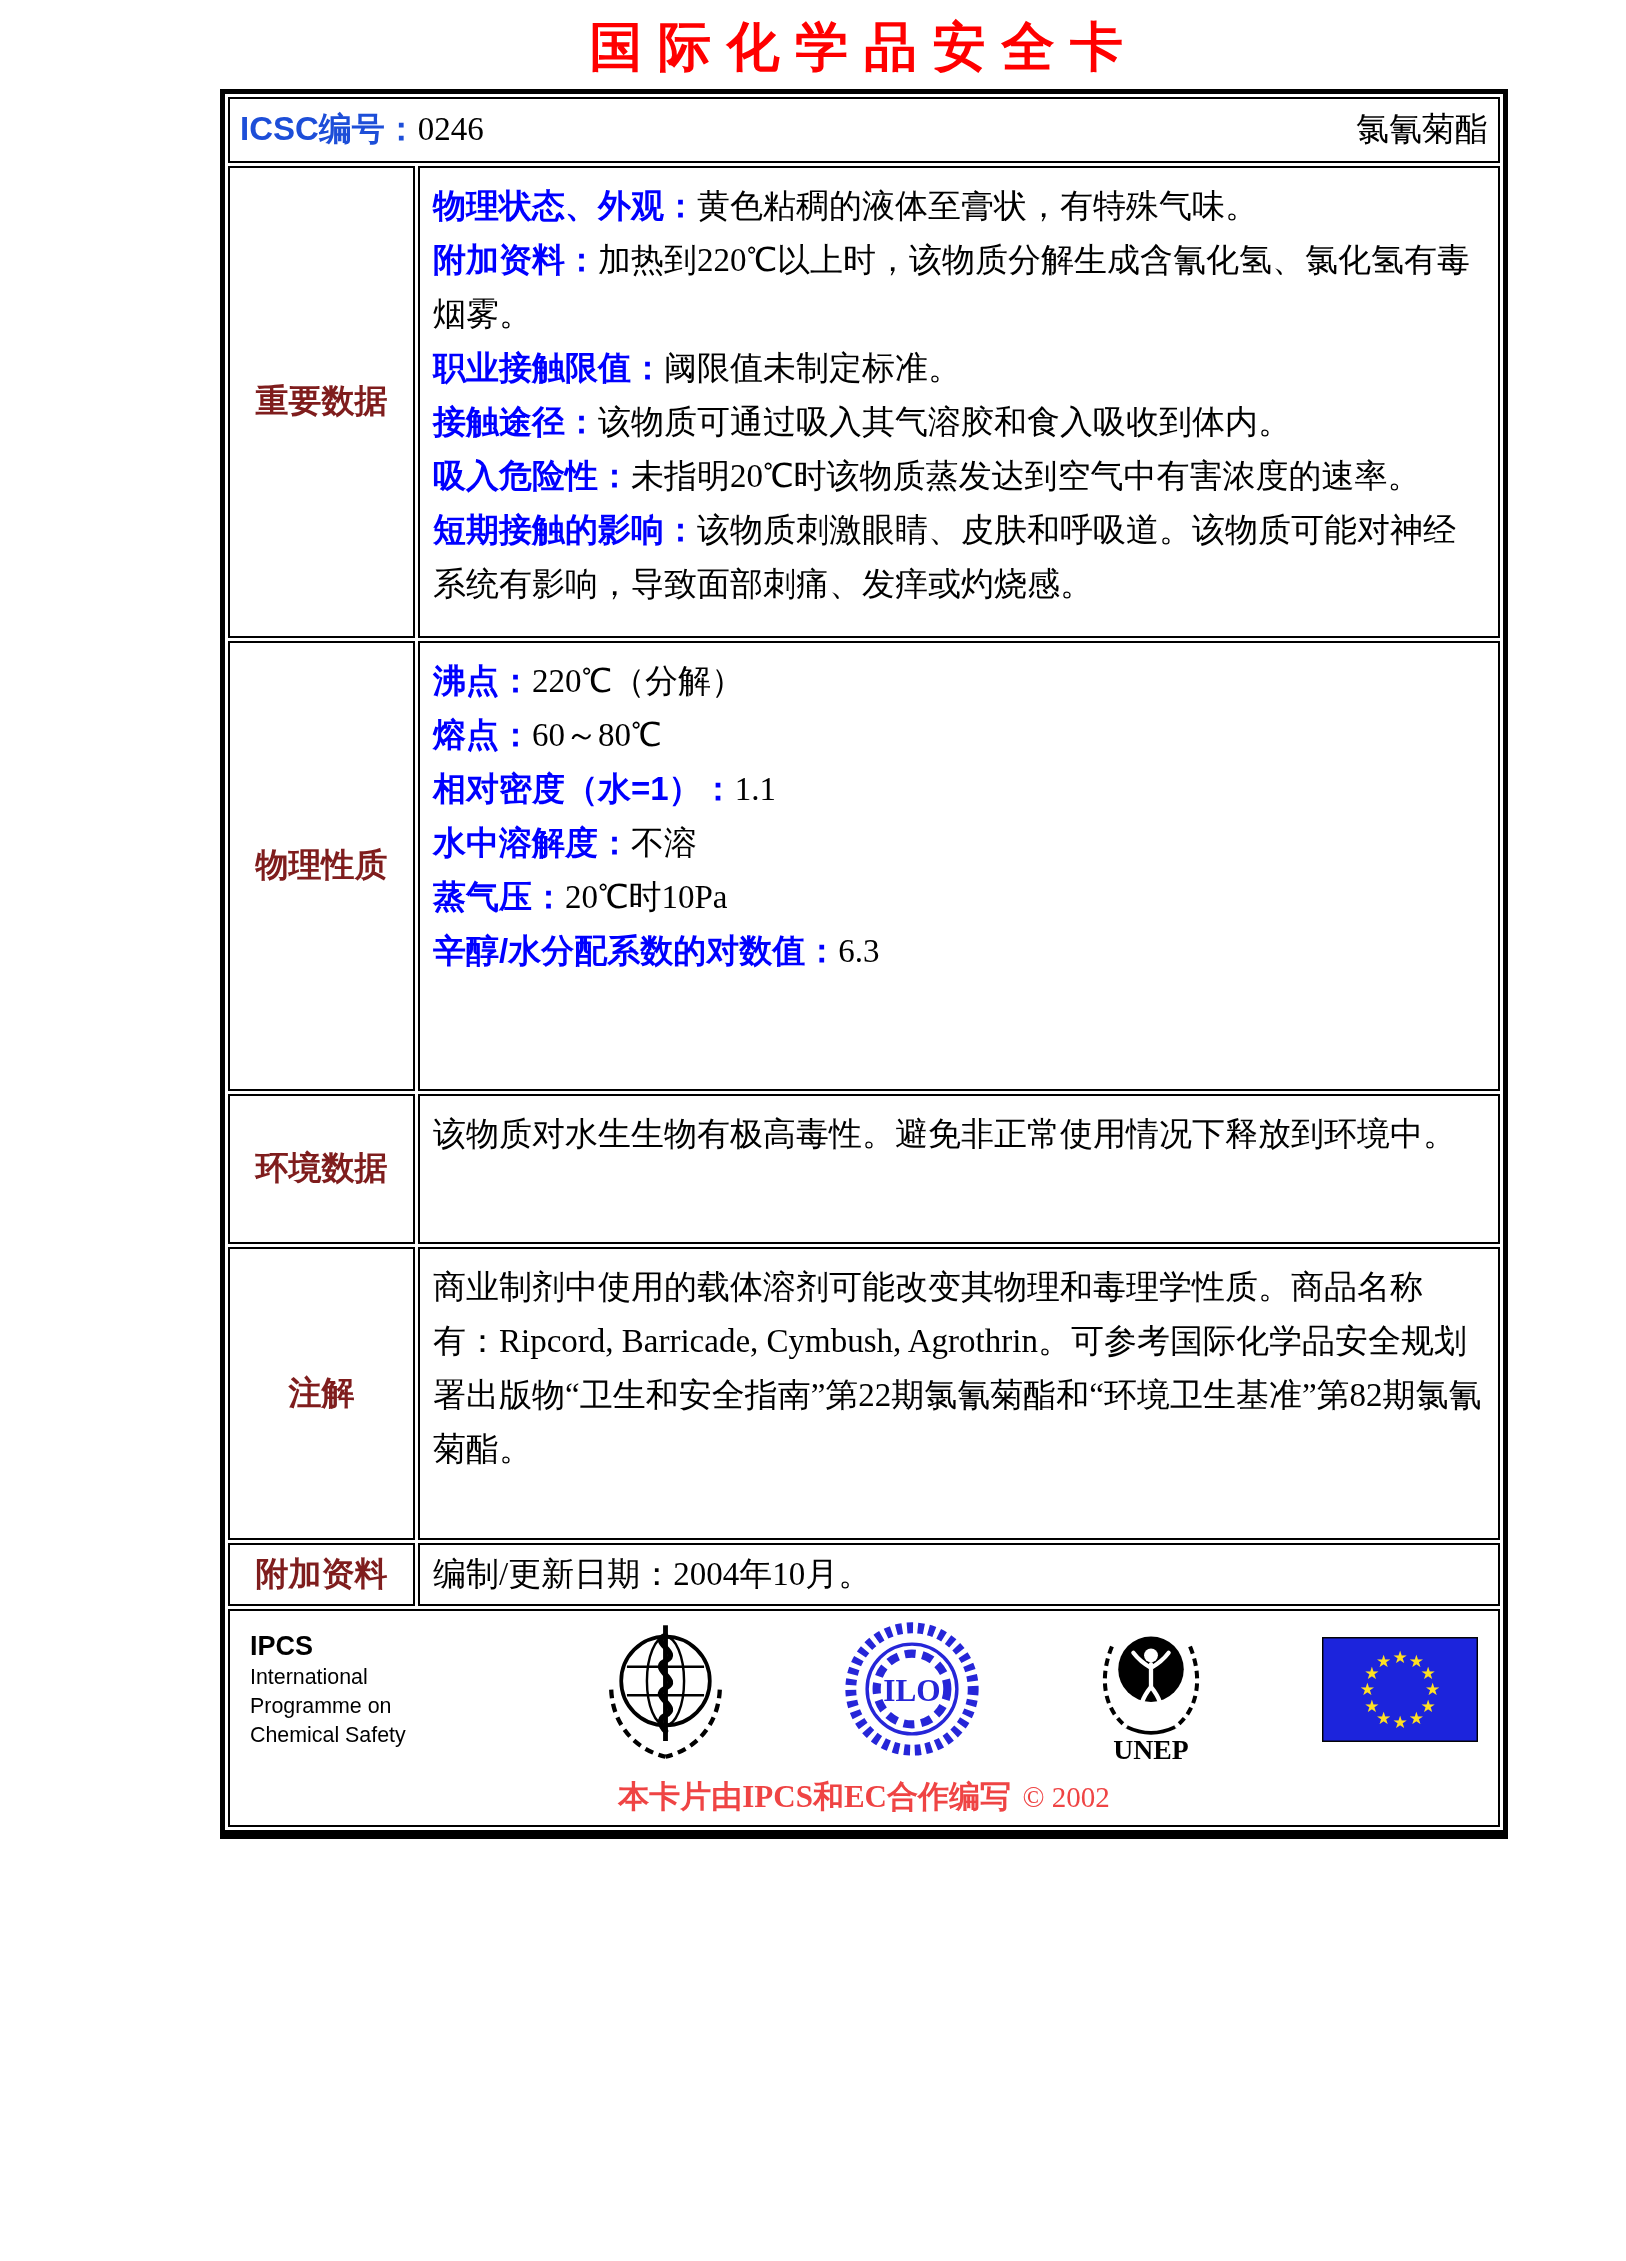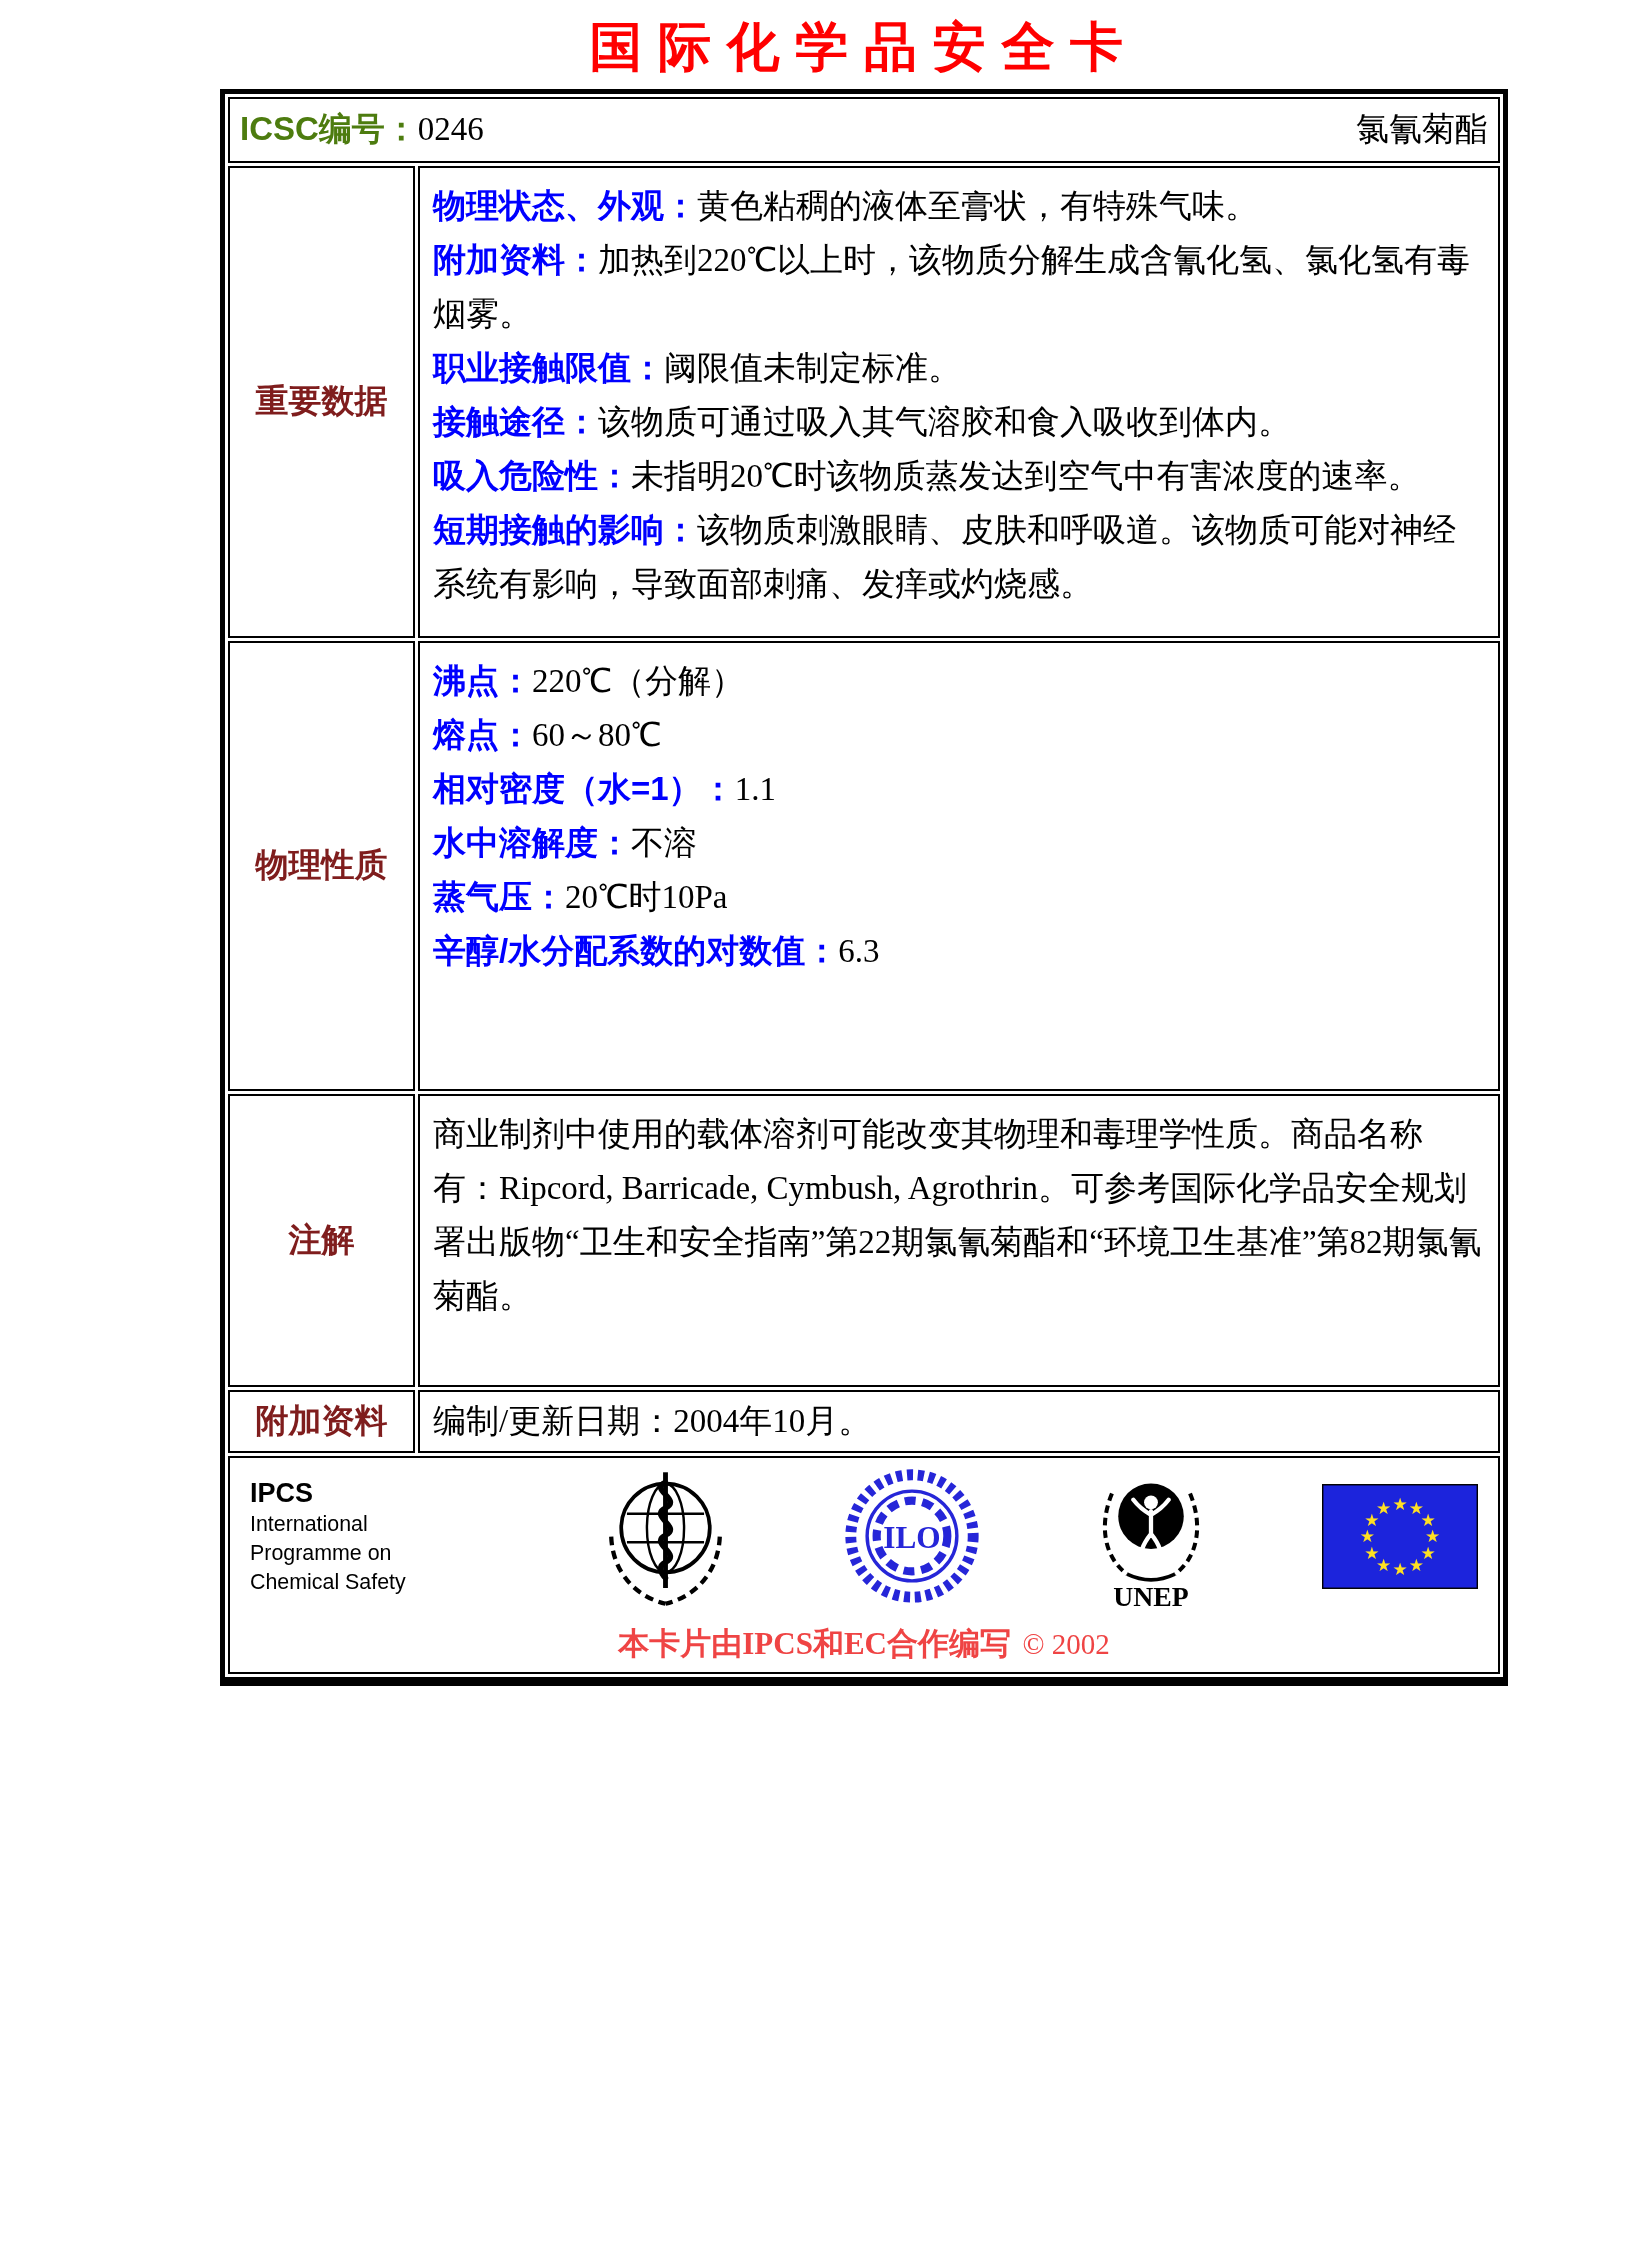--- a/index.html
+++ b/index.html
@@ -74,21 +74,21 @@
     padding: 0 10px;
     font-size: 33px;
   }
   .header-flex {
     display: flex;
     justify-content: space-between;
     align-items: center;
     width: 100%;
   }
   .icsc-label {
-    color: #4d7c0f;
+    color: #1d4ed8;
     font-weight: bold;
     font-family: "Liberation Sans", sans-serif;
   }
   .serif { font-family: "Liberation Serif", serif; }
   
   .h-header  { height: 66px; }
   .h-imp     { height: 472px; }
   .h-phys    { height: 450px; }
   .h-env     { height: 150px; }
   .h-notes   { height: 293px; }
@@ -164,20 +164,26 @@
       <td class="content-cell">
         <p class="field"><span class="flabel">沸点：</span><span>220℃（分解）</span></p>
         <p class="field"><span class="flabel">熔点：</span><span>60～80℃</span></p>
         <p class="field"><span class="flabel">相对密度（水=1）：</span><span>1.1</span></p>
         <p class="field"><span class="flabel">水中溶解度：</span><span>不溶</span></p>
         <p class="field"><span class="flabel">蒸气压：</span><span>20℃时10Pa</span></p>
         <p class="field"><span class="flabel">辛醇/水分配系数的对数值：</span><span>6.3</span></p>
       </td>
     </tr>
 
+    <tr>
+      <td class="label-cell h-env">环境数据</td>
+      <td class="content-cell">
+        <p class="field">该物质对水生生物有极高毒性。避免非正常使用情况下释放到环境中。</p>
+      </td>
+    </tr>
 
     <tr>
       <td class="label-cell h-notes">注解</td>
       <td class="content-cell">
         <p class="field">商业制剂中使用的载体溶剂可能改变其物理和毒理学性质。商品名称有：Ripcord, Barricade, Cymbush, Agrothrin。可参考国际化学品安全规划署出版物“卫生和安全指南”第22期氯氰菊酯和“环境卫生基准”第82期氯氰菊酯。</p>
       </td>
     </tr>
 
     <tr>
       <td class="label-cell h-add">附加资料</td>

